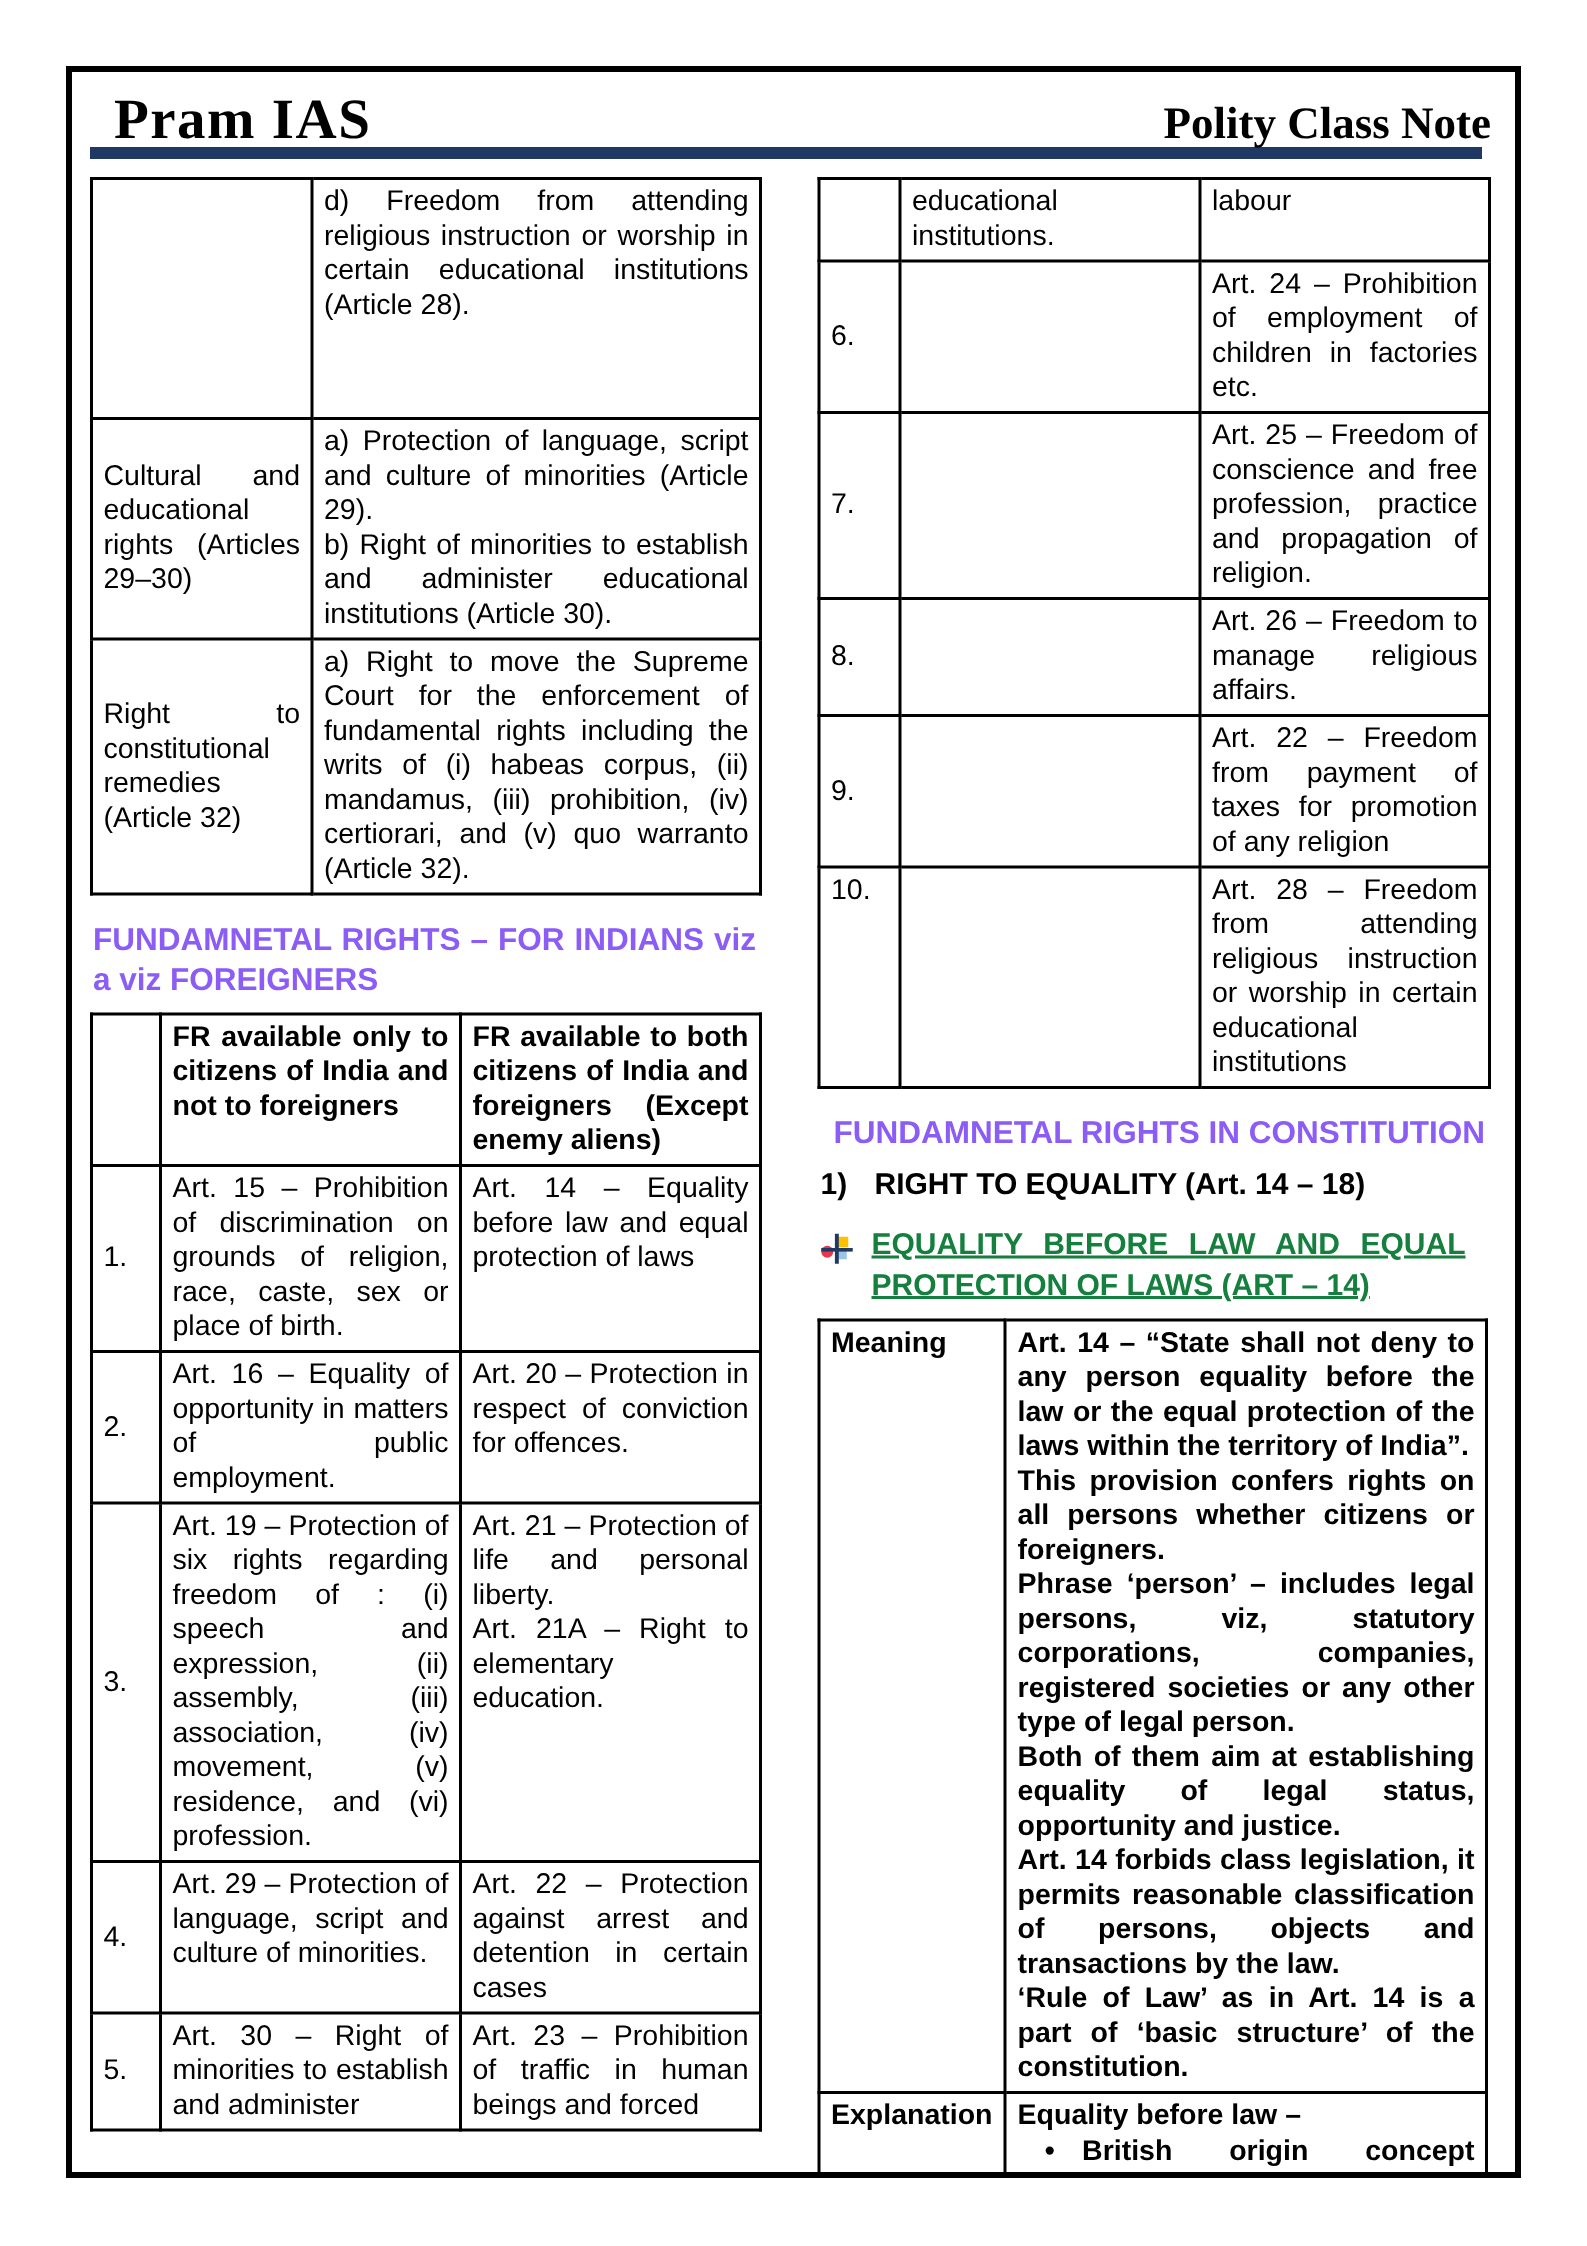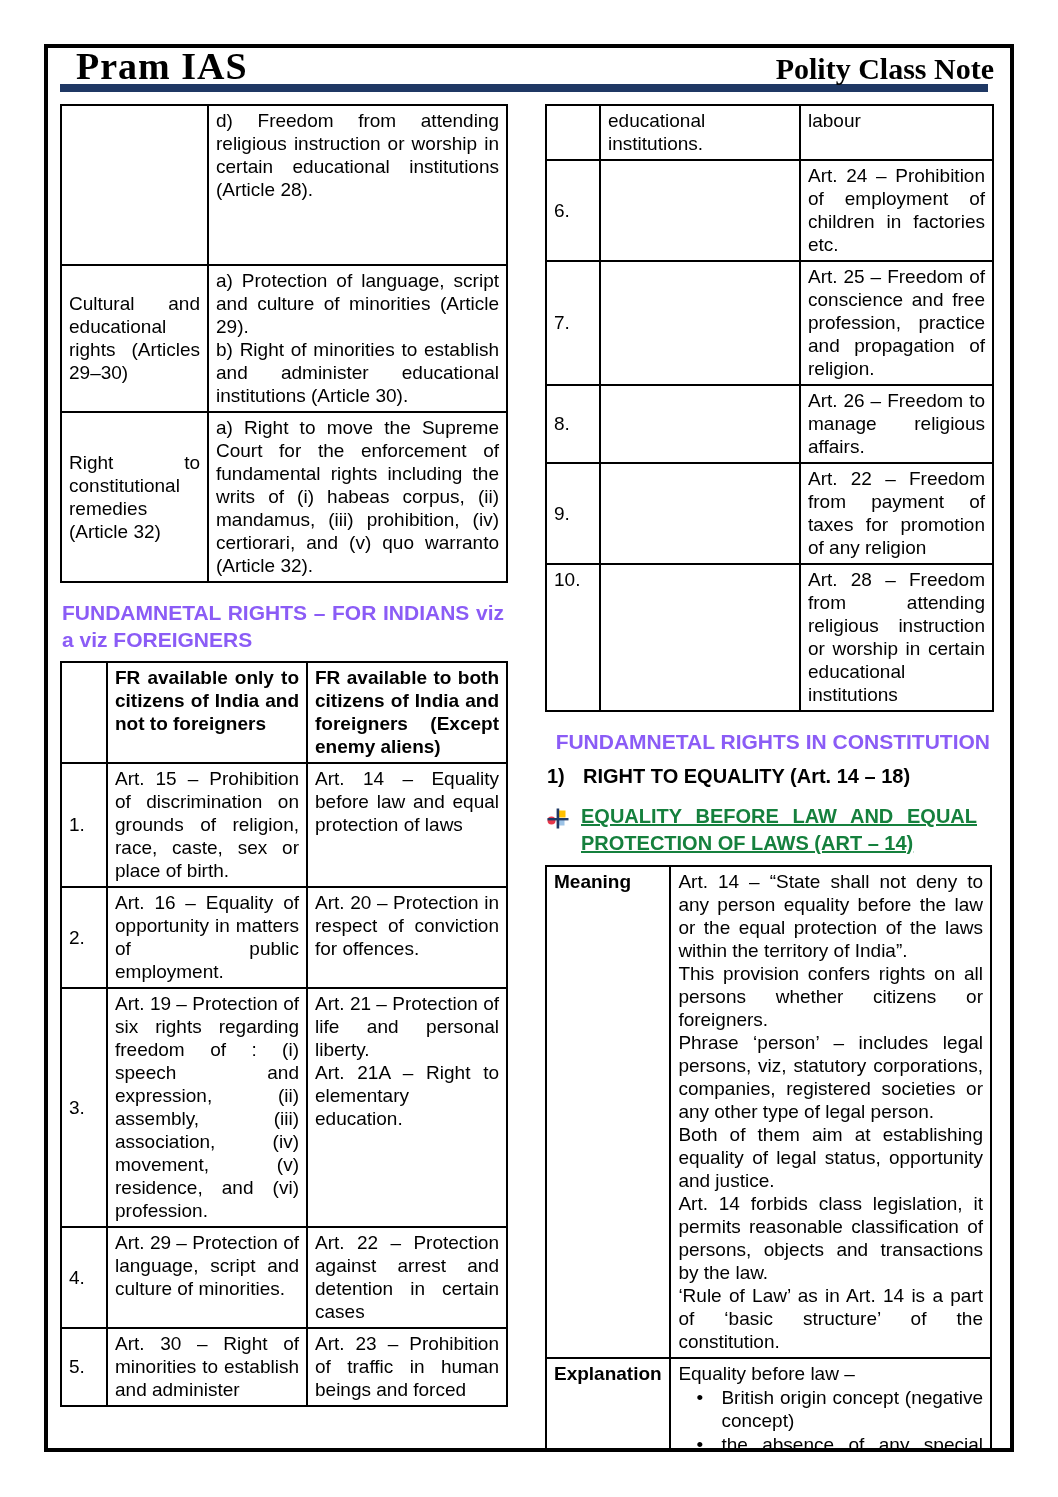--- a/index.html
+++ b/index.html
@@ -11,21 +11,21 @@
   }
   .sheet {
     position:absolute; left:44px; top:44px;
     width:970px; height:1408px;
     border:4px solid #000;
     background:#fff;
     overflow:hidden;
   }
   .hdr {
     display:flex; justify-content:space-between; align-items:flex-end;
-    padding:4px 16px 0 28px; height:36px;
+    padding:4px 16px 0 28px; height:50px;
   }
   .brand {
     font-family:"Liberation Serif","DejaVu Serif",serif;
     font-weight:bold; font-size:38px; line-height:36px; letter-spacing:1px;
   }
   .note-title {
     font-family:"Liberation Serif","DejaVu Serif",serif;
     font-weight:bold; font-size:30px; line-height:30px;
   }
   .hdr-rule { margin-left:12px; width:928px; height:8px; background:#1F3864; }
@@ -39,21 +39,21 @@
   .numcell { text-align:left; vertical-align:middle; }
   .numcell.vtop { vertical-align:top; }
   .labelcell { vertical-align:middle; }
   .b { font-weight:bold; }
   .para + .para { margin-top:0; }
 
   
   .tA .c1 { width:147px; } .tA .c2 { width:299px; }
   .tB .c1 { width:46px; } .tB .c2 { width:200px; } .tB .c3 { width:200px; }
   .tC .c1 { width:54px; } .tC .c2 { width:200px; } .tC .c3 { width:193px; }
-  .tD .c1 { width:116px; } .tD .c2 { width:299px; }
+  .tD .c1 { width:116px; } .tD .c2 { width:299px;font-weight:bold; }
 
   .rowA1-cell { height:160px; }
 
   .heading-blue {
     color:#8b5cf6; font-weight:bold; font-size:21px; line-height:27px;
     text-align:justify; margin:16px 2px 8px 2px;
   }
   .heading-blue.nojust { text-align:right; }
   .num-item { display:flex; font-weight:bold; font-size:20px; line-height:26px; margin:0 0 4px 2px; }
   .num-item .n { width:36px; }

